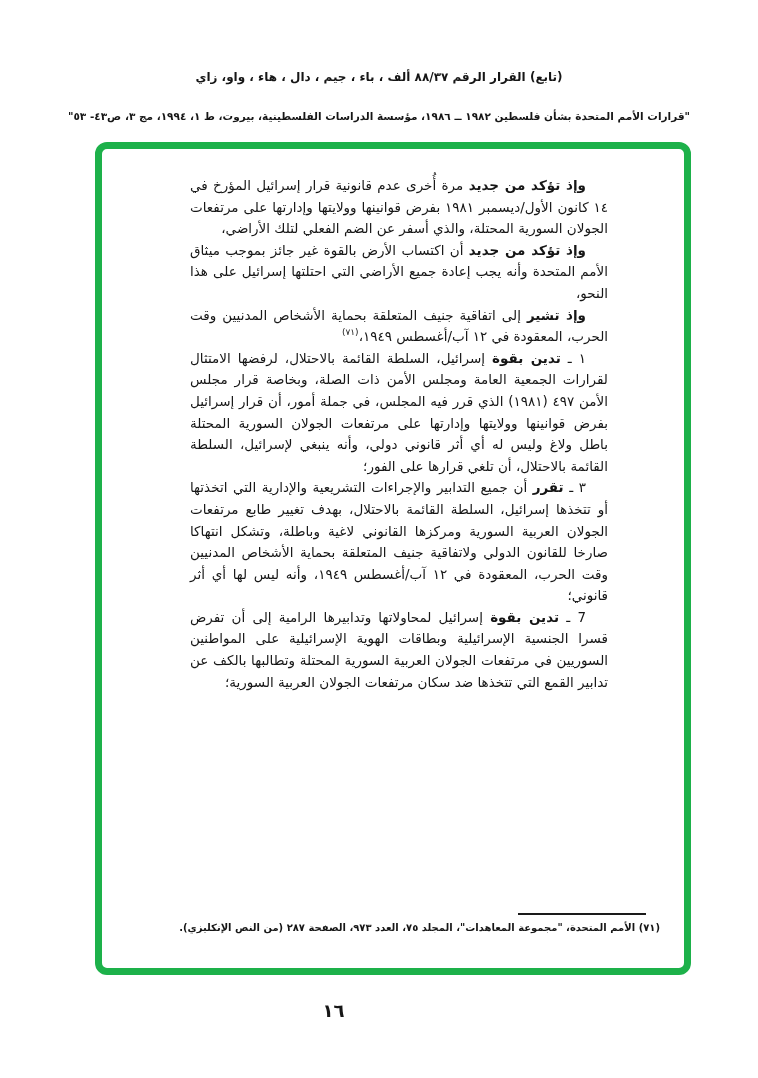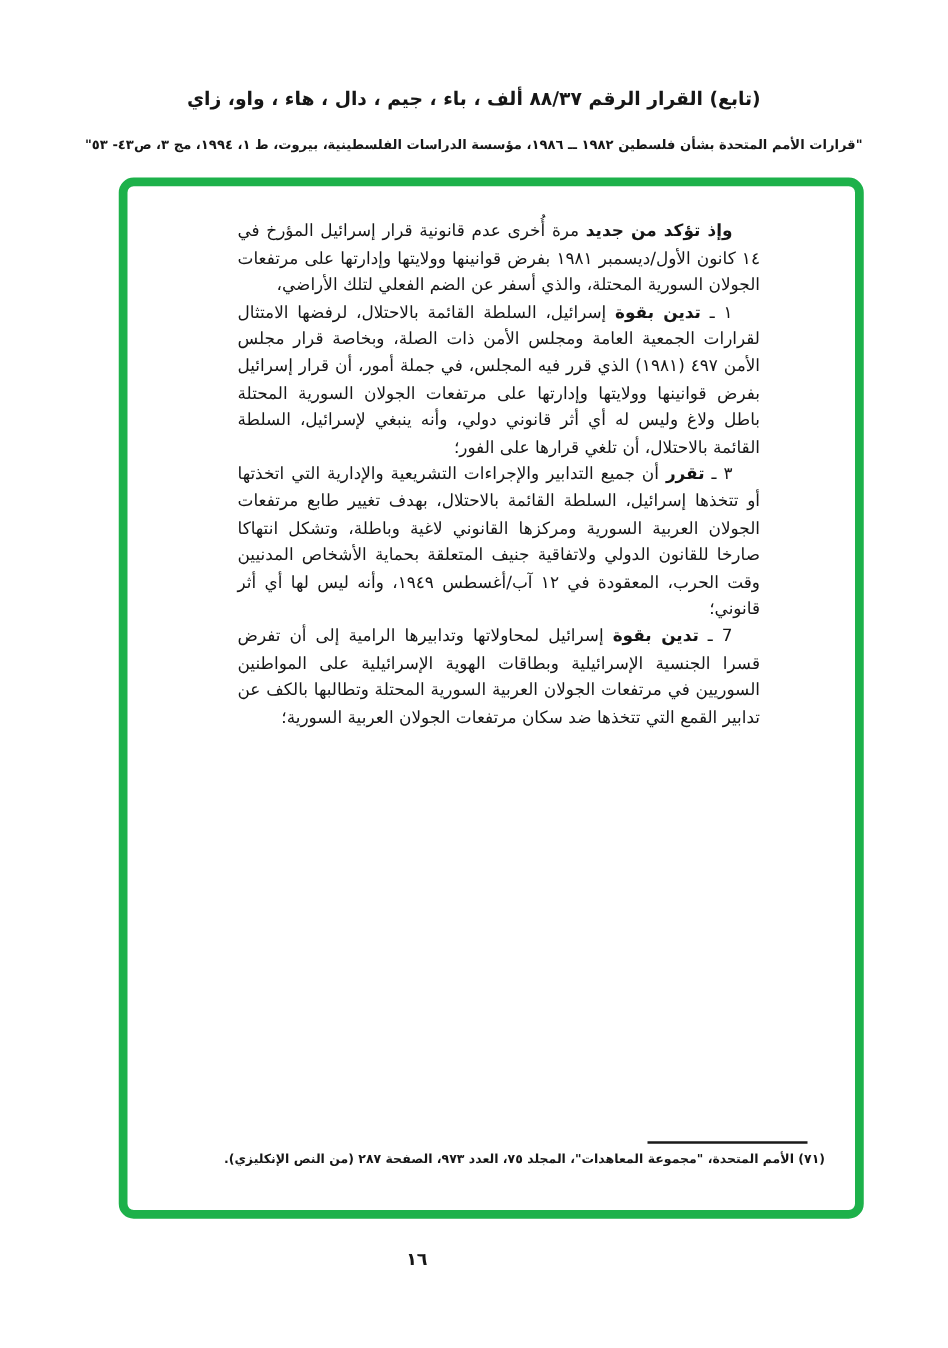--- a/index.html
+++ b/index.html
@@ -7,21 +7,21 @@
     width:758px;height:1078px;
     background:#ffffff;
     position:relative;
     font-family:"DejaVu Sans",sans-serif;
     color:#161616;
     overflow:hidden;
   }
   .hdr1{
     position:absolute;top:70px;left:0;width:758px;
     direction:rtl;text-align:center;
-    font-weight:bold;font-size:15px;
+    font-weight:bold;font-size:12px;
   }
   .hdr2{
     position:absolute;top:110px;left:0;width:758px;
     direction:rtl;text-align:center;
     font-weight:bold;font-size:10.5px;
     letter-spacing:0px;
   }
   .frame{
     position:absolute;left:95px;top:142px;
     width:596px;height:833px;
@@ -63,36 +63,38 @@
   .fn-text{
     font-size:10px;
     font-weight:bold;
     line-height:13.5px;
     text-align:right;
     direction:rtl;
   }
   .pagenum{
     position:absolute;top:1000px;left:0;width:667px;
     text-align:center;
-    font-weight:bold;font-size:14px;
+    font-weight:bold;font-size:18px;
     direction:rtl;
   }
 </style>
 </head>
 <body style="color: rgb(22, 22, 22);">
 
 <div class="page">
 
   <div class="hdr1">(تابع) القرار الرقم ٨٨/٣٧ ألف ، باء ، جيم ، دال ، هاء ، واو، زاي</div>
 
   <div class="hdr2">"قرارات الأمم المتحدة بشأن فلسطين ١٩٨٢ ــ ١٩٨٦، مؤسسة الدراسات الفلسطينية، بيروت، ط ١، ١٩٩٤، مج ٣، ص٤٣- ٥٣"</div>
 
   <div class="frame" id="frame" style="border-color: rgb(29, 177, 74); padding-left: 12px;">
     <div class="text-area" id="paras">
         <p><strong>وإذ تؤكد من جديد</strong><span> مرة أُخرى عدم قانونية قرار إسرائيل المؤرخ في ١٤ كانون الأول/ديسمبر ١٩٨١ بفرض قوانينها وولايتها وإدارتها على مرتفعات الجولان السورية المحتلة، والذي أسفر عن الضم الفعلي لتلك الأراضي،</span></p>
+        <p><strong>وإذ تؤكد من جديد</strong><span> أن اكتساب الأرض بالقوة غير جائز بموجب ميثاق الأمم المتحدة وأنه يجب إعادة جميع الأراضي التي احتلتها إسرائيل على هذا النحو،</span></p>
+        <p><strong>وإذ تشير</strong><span> إلى اتفاقية جنيف المتعلقة بحماية الأشخاص المدنيين وقت الحرب، المعقودة في ١٢ آب/أغسطس ١٩٤٩،</span><sup>(٧١)</sup></p>
         <p><span>١ ـ </span><strong>تدين بقوة</strong><span> إسرائيل، السلطة القائمة بالاحتلال، لرفضها الامتثال لقرارات الجمعية العامة ومجلس الأمن ذات الصلة، وبخاصة قرار مجلس الأمن ٤٩٧ (١٩٨١) الذي قرر فيه المجلس، في جملة أمور، أن قرار إسرائيل بفرض قوانينها وولايتها وإدارتها على مرتفعات الجولان السورية المحتلة باطل ولاغ وليس له أي أثر قانوني دولي، وأنه ينبغي لإسرائيل، السلطة القائمة بالاحتلال، أن تلغي قرارها على الفور؛</span></p>
         <p><span>٣ ـ </span><strong>تقرر</strong><span> أن جميع التدابير والإجراءات التشريعية والإدارية التي اتخذتها أو تتخذها إسرائيل، السلطة القائمة بالاحتلال، بهدف تغيير طابع مرتفعات الجولان العربية السورية ومركزها القانوني لاغية وباطلة، وتشكل انتهاكا صارخا للقانون الدولي ولاتفاقية جنيف المتعلقة بحماية الأشخاص المدنيين وقت الحرب، المعقودة في ١٢ آب/أغسطس ١٩٤٩، وأنه ليس لها أي أثر قانوني؛</span></p>
         <p><span>7 ـ </span><strong>تدين بقوة</strong><span> إسرائيل لمحاولاتها وتدابيرها الرامية إلى أن تفرض قسرا الجنسية الإسرائيلية وبطاقات الهوية الإسرائيلية على المواطنين السوريين في مرتفعات الجولان العربية السورية المحتلة وتطالبها بالكف عن تدابير القمع التي تتخذها ضد سكان مرتفعات الجولان العربية السورية؛</span></p>
       </div>
     <div class="fn-area">
       <div class="fn-sep"></div>
       <div class="fn-text">(٧١) الأمم المتحدة، "مجموعة المعاهدات"، المجلد ٧٥، العدد ٩٧٣، الصفحة ٢٨٧ (من النص الإنكليزي).</div>
     </div>
   </div>
 

